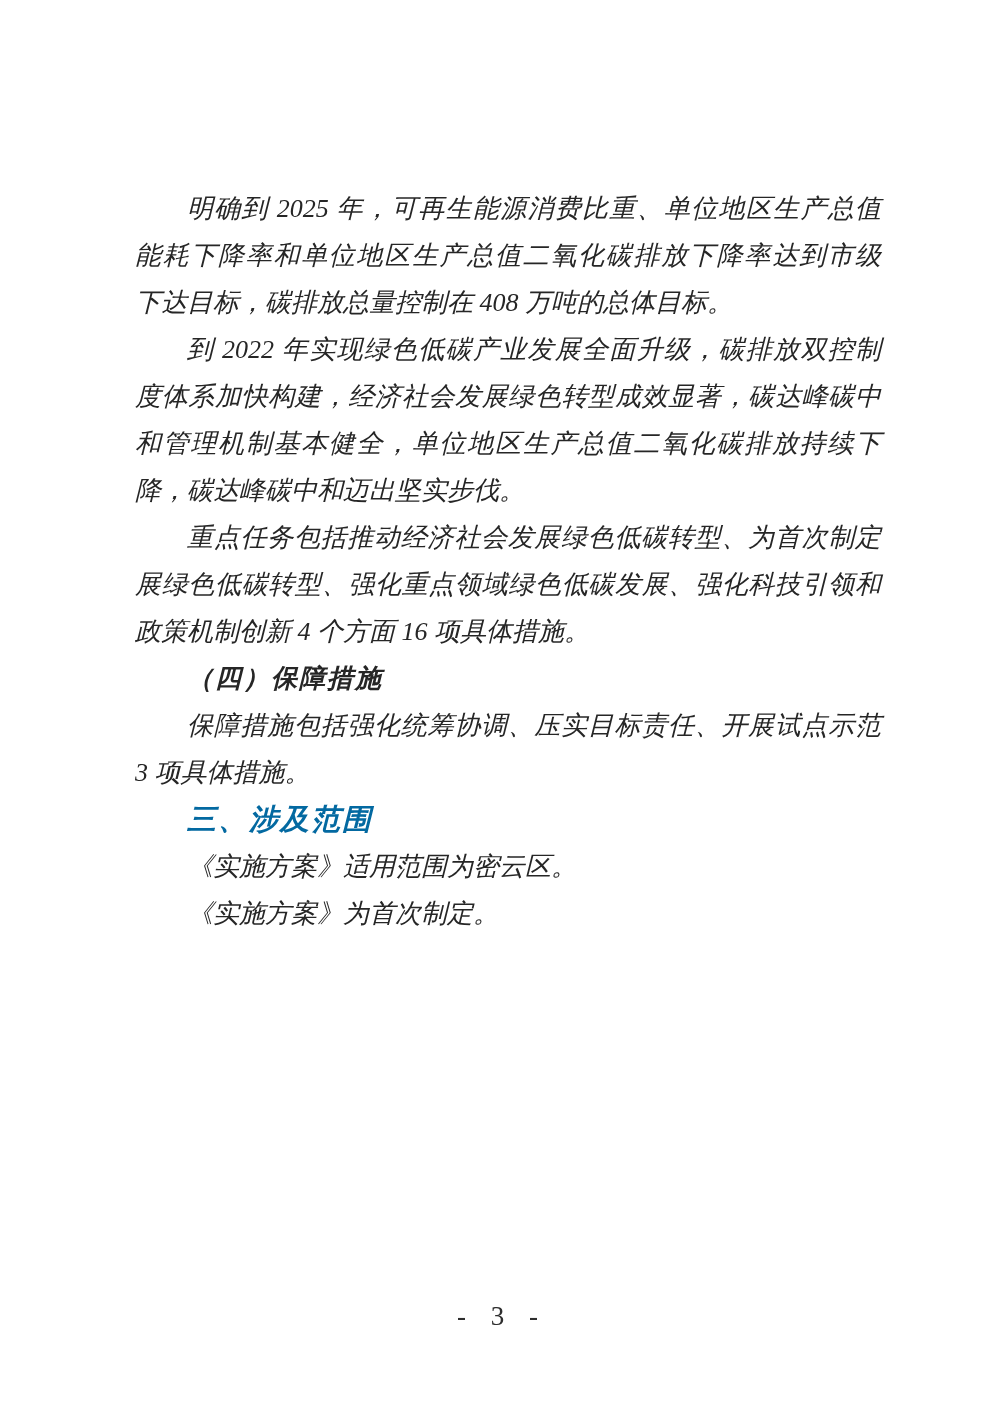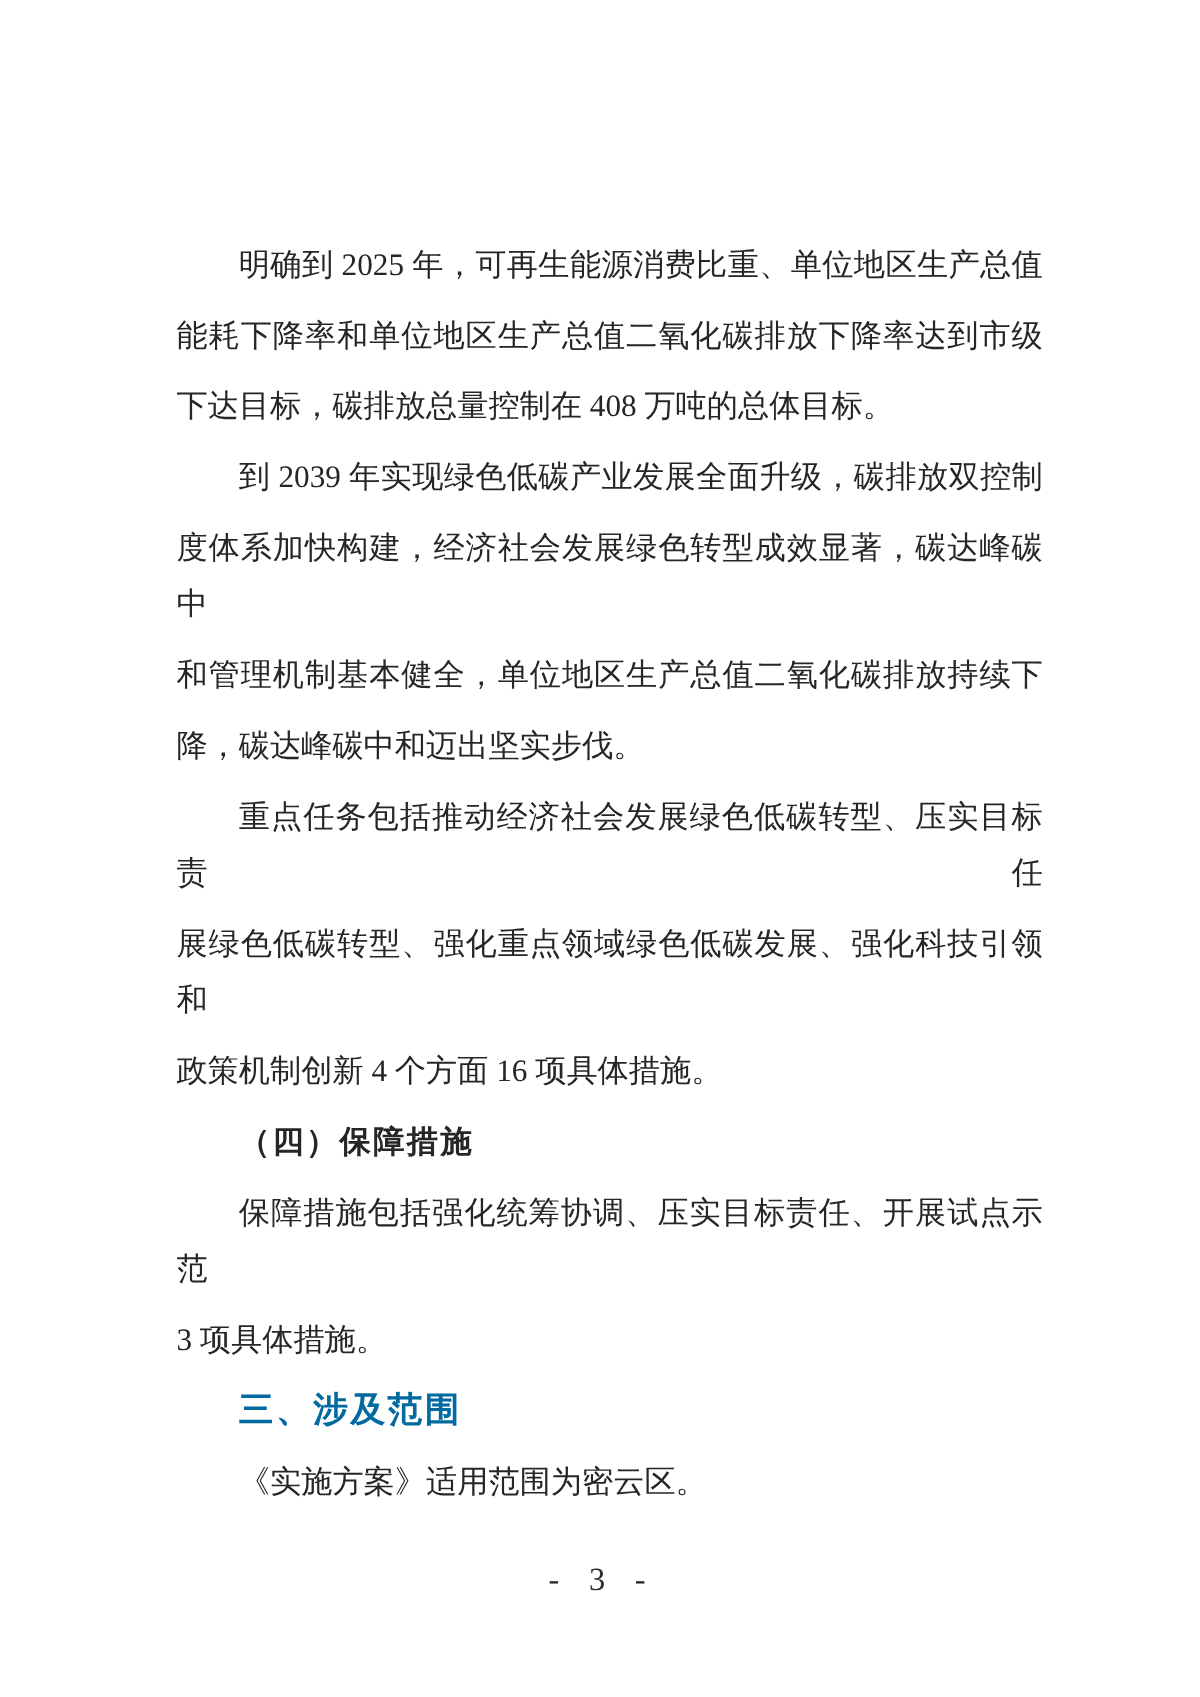--- a/index.html
+++ b/index.html
@@ -16,24 +16,25 @@
     color: #262626;
     font-family: "Liberation Serif", "DejaVu Serif", serif;
   }
   .doc {
     position: absolute;
     left: 135px;
     top: 185px;
     width: 746px;
   }
   .line {
-    margin: 12px;
+    margin: 0;
     font-size: 26px;
     line-height: 47px;
     color: #262626;
+    font-style: italic;
   }
   .indent {
     text-indent: 52px;
   }
   .just {
     text-align: justify;
     text-align-last: justify;
   }
   .kai-heading {
     font-weight: 600;
@@ -63,38 +64,39 @@
 <body>
 
 <div class="page">
 
   <main class="doc">
 
     <p class="line indent just">明确到 2025 年，可再生能源消费比重、单位地区生产总值</p>
     <p class="line just">能耗下降率和单位地区生产总值二氧化碳排放下降率达到市级</p>
     <p class="line">下达目标，碳排放总量控制在 408 万吨的总体目标。</p>
 
-    <p class="line indent just">到 2039 年实现绿色低碳产业发展全面升级，碳排放双控制</p>
+    <p class="line indent just">到 2022 年实现绿色低碳产业发展全面升级，碳排放双控制</p>
     <p class="line just">度体系加快构建，经济社会发展绿色转型成效显著，碳达峰碳中</p>
     <p class="line just">和管理机制基本健全，单位地区生产总值二氧化碳排放持续下</p>
     <p class="line">降，碳达峰碳中和迈出坚实步伐。</p>
 
 
-    <p class="line indent just">重点任务包括推动经济社会发展绿色低碳转型、压实目标责任</p>
+    <p class="line indent just">重点任务包括推动经济社会发展绿色低碳转型、为首次制定</p>
     <p class="line just">展绿色低碳转型、强化重点领域绿色低碳发展、强化科技引领和</p>
     <p class="line">政策机制创新 4 个方面 16 项具体措施。</p>
 
     <p class="line indent kai-heading">（四）保障措施</p>
 
     <p class="line indent just">保障措施包括强化统筹协调、压实目标责任、开展试点示范</p>
     <p class="line">3 项具体措施。</p>
 
     <p class="line indent hei-heading">三、涉及范围</p>
 
     <p class="line indent">《实施方案》适用范围为密云区。</p>
 
 
+    <p class="line indent">《实施方案》为首次制定。</p>
 
   </main>
 
   <div class="page-number">- 3 -</div>
 
 </div>
 
 </body></html>

